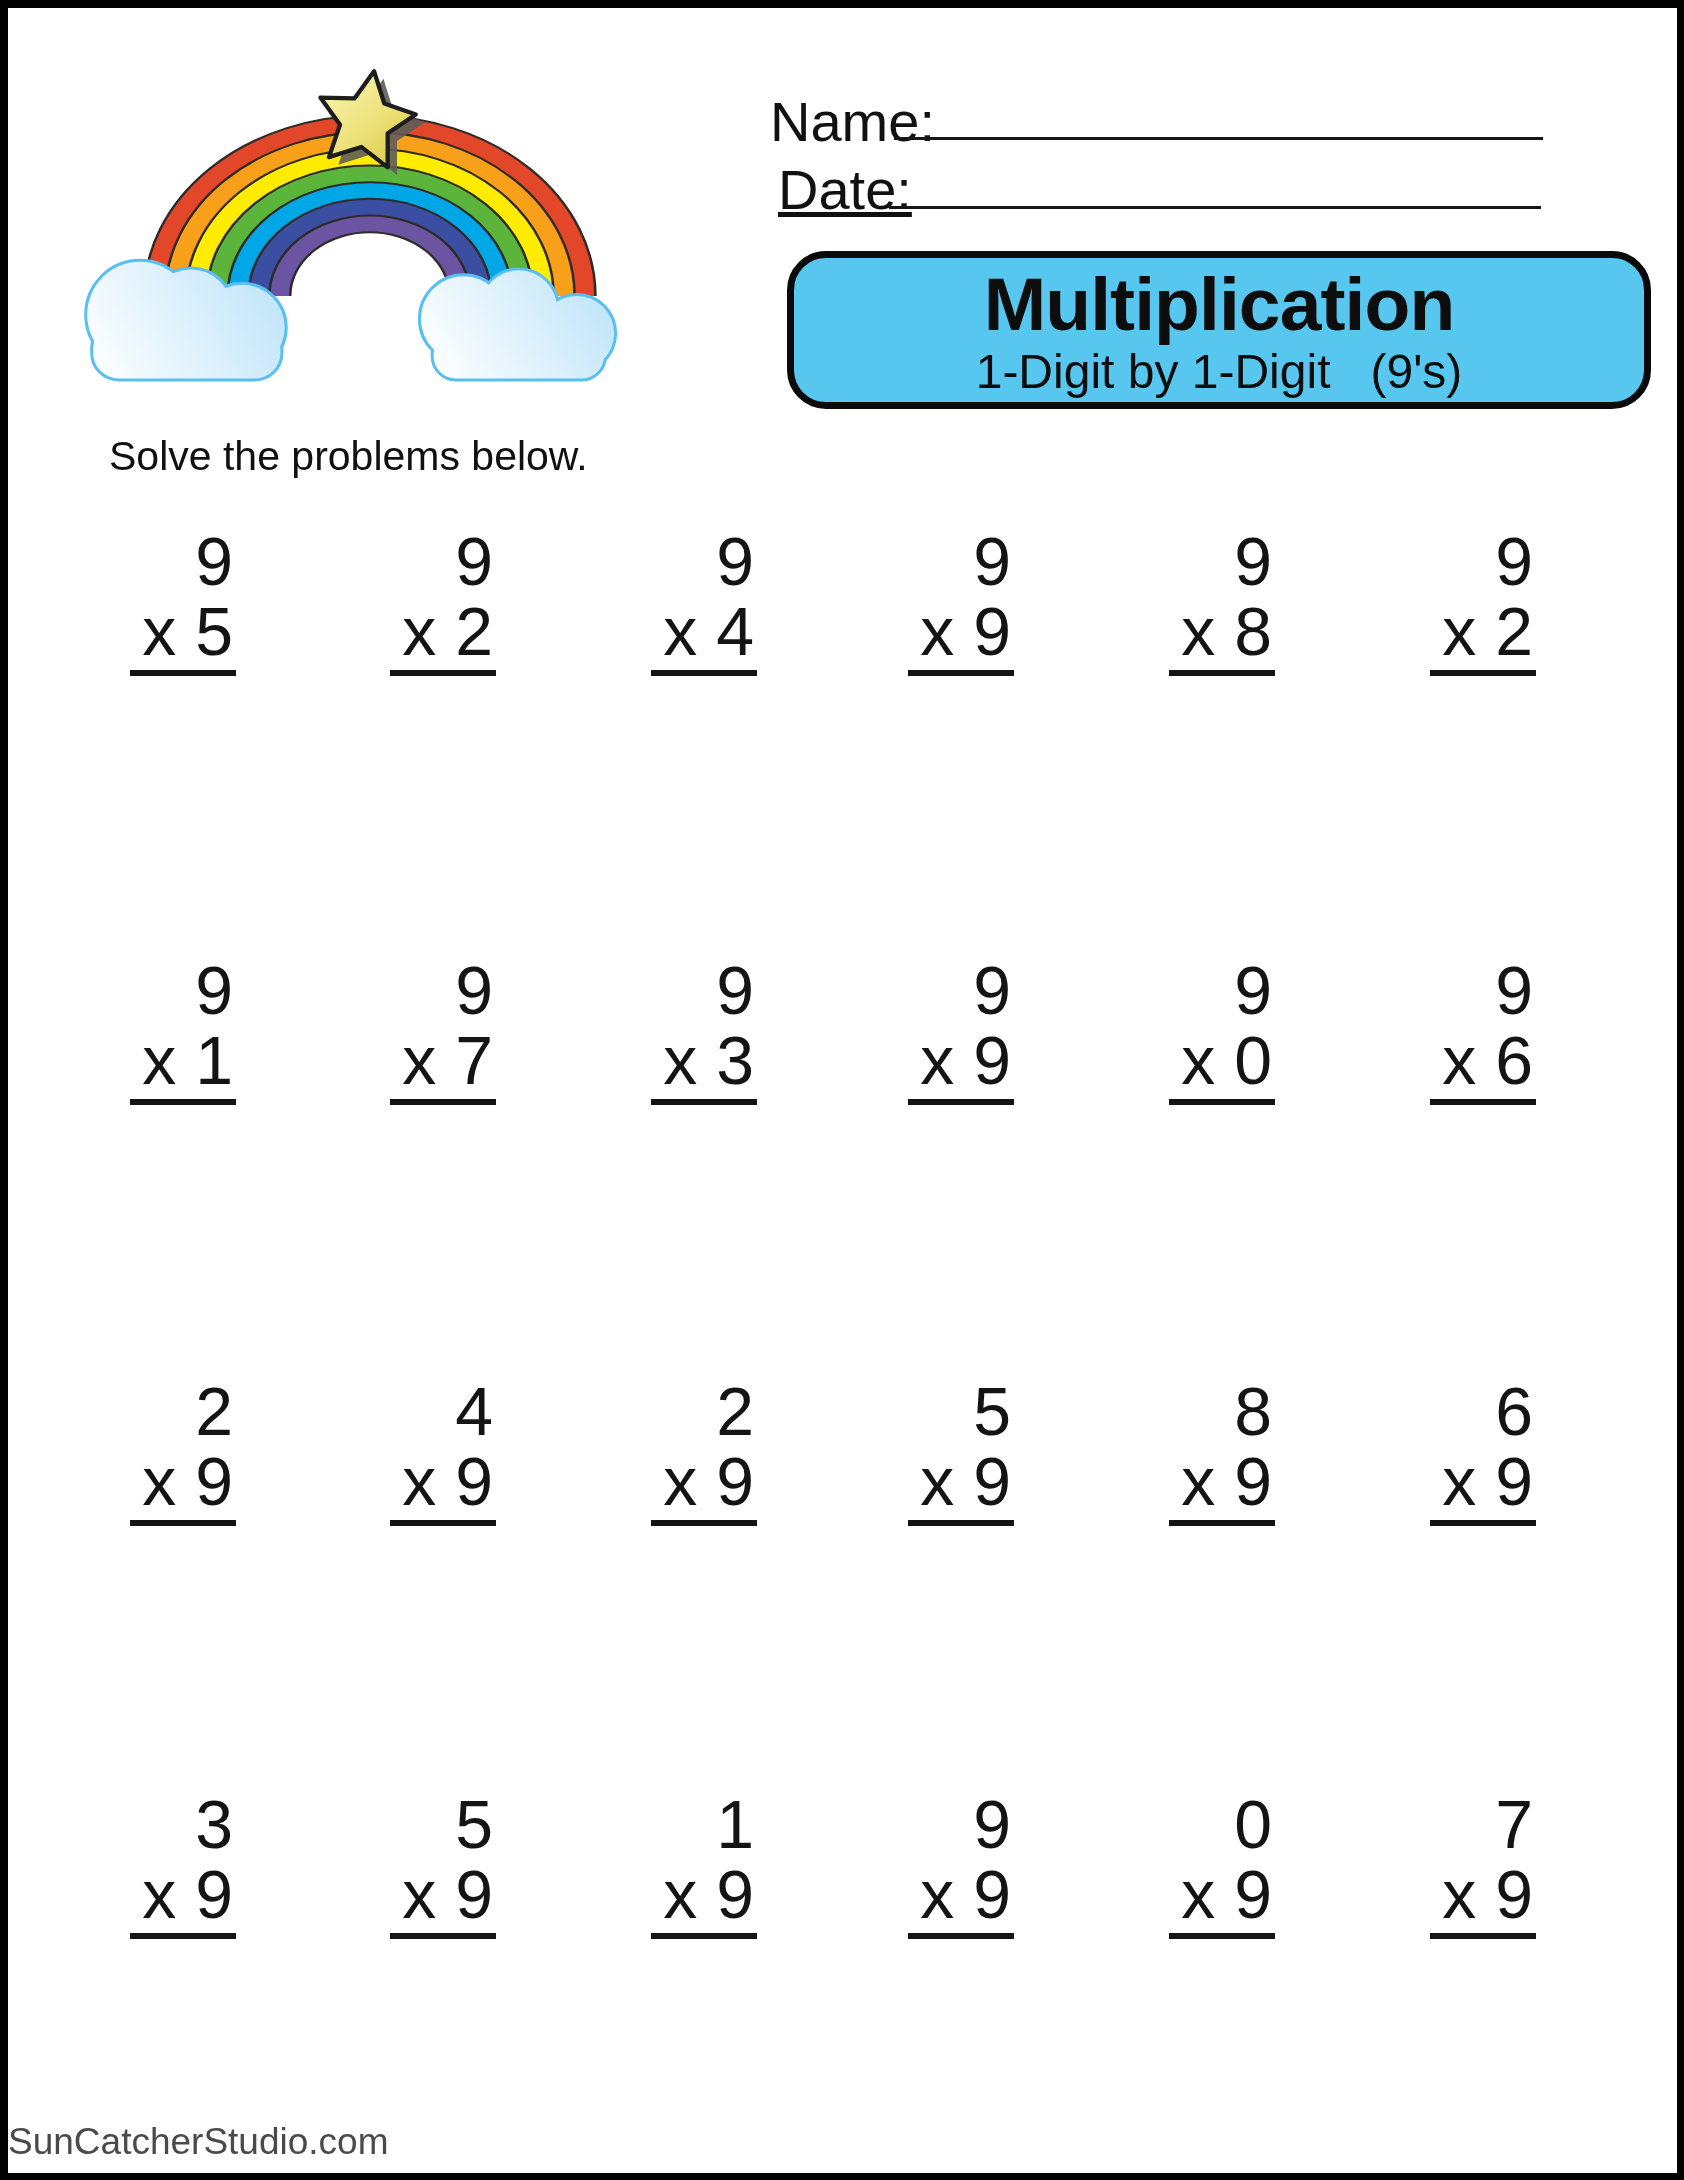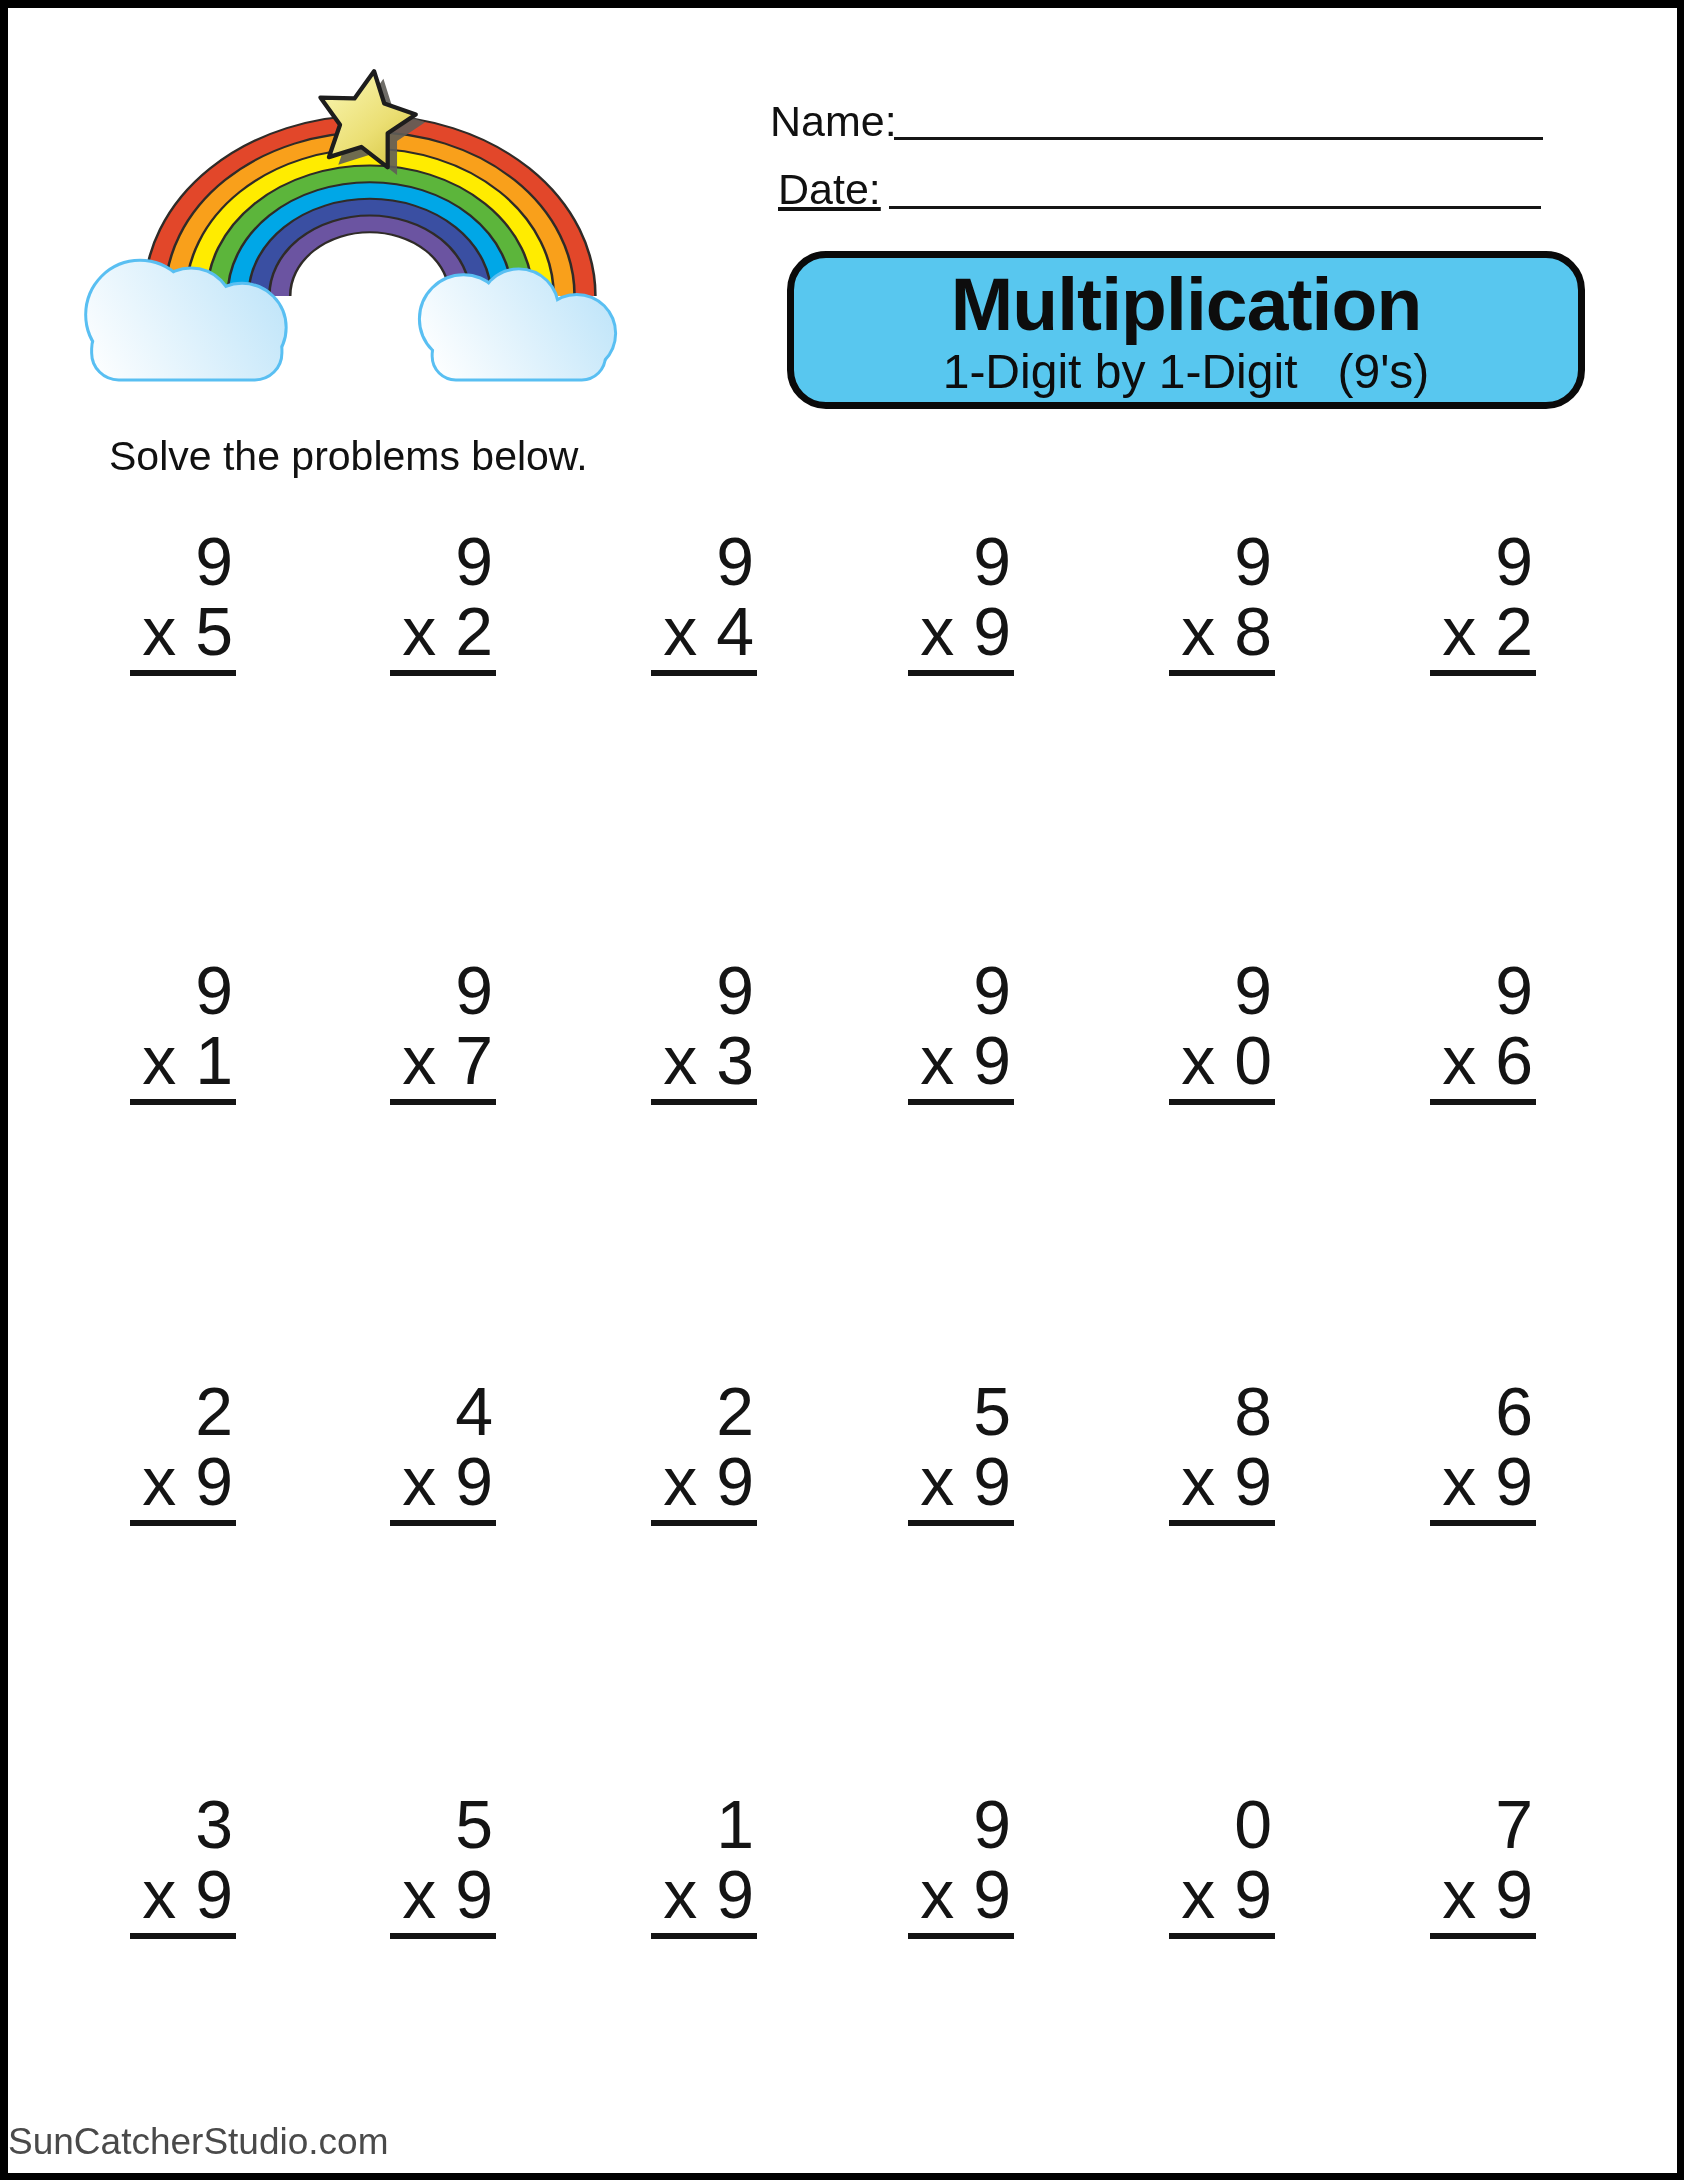--- a/index.html
+++ b/index.html
@@ -3,28 +3,28 @@
 <meta charset="utf-8">
 <style>
   html,body{margin:0;padding:0;background:#888;}
   .sheet{
     position:relative; width:1685px; height:2181px; background:#ffffff;
     border:8.5px solid #000; box-sizing:border-box;
     font-family:"Liberation Sans", sans-serif; color:#1a1a1a; overflow:hidden;
   }
   .illustration{position:absolute; left:0; top:0; width:647px; height:443px;}
   .instruction{position:absolute; left:101px; top:380px; font-size:41px; line-height:44px; color:#111; white-space:pre;margin-top:46px;}
-  .field-label{position:absolute; font-size:43px; line-height:43px; color:#111;}
+  .field-label{position:absolute; font-size:56px; line-height:43px; color:#111;}
   .name-label{left:762px; top:92px;}
   .date-label{left:770px; top:160px;text-decoration:underline;}
   .field-line{position:absolute; height:0; border-top:3.4px solid #161616;}
   .name-line{left:886px; top:129px; width:649px;}
   .date-line{left:881px; top:198px; width:652px;}
   .title-box{
-    position:absolute; left:779px; top:243px; width:798px; height:158px;
+    position:absolute; left:779px; top:243px; width:864px; height:158px;
     background:#58C7EF; border:7.7px solid #0a0a0a; border-radius:39px; box-sizing:border-box;
     display:flex; flex-direction:column; align-items:center; justify-content:center;
   }
   .title-main{font-size:75px; font-weight:bold; line-height:82px; color:#0d0d0d; letter-spacing:-0.9px;}
   .title-sub{font-size:48px; line-height:53px; color:#0d0d0d; white-space:pre;}
   .problem{position:absolute; width:204px; text-align:right; font-size:68px; line-height:70px; color:#141414;}
   .problem .op-line .op{display:inline;}
   .answer-line{margin-top:4.3px; margin-left:auto; margin-right:-2.6px; width:106px; height:6px; background:#141414;}
   .footer{position:absolute; left:0; right:0; bottom:10.2px; font-size:37px; color:#4a4a4a;}
 </style>

